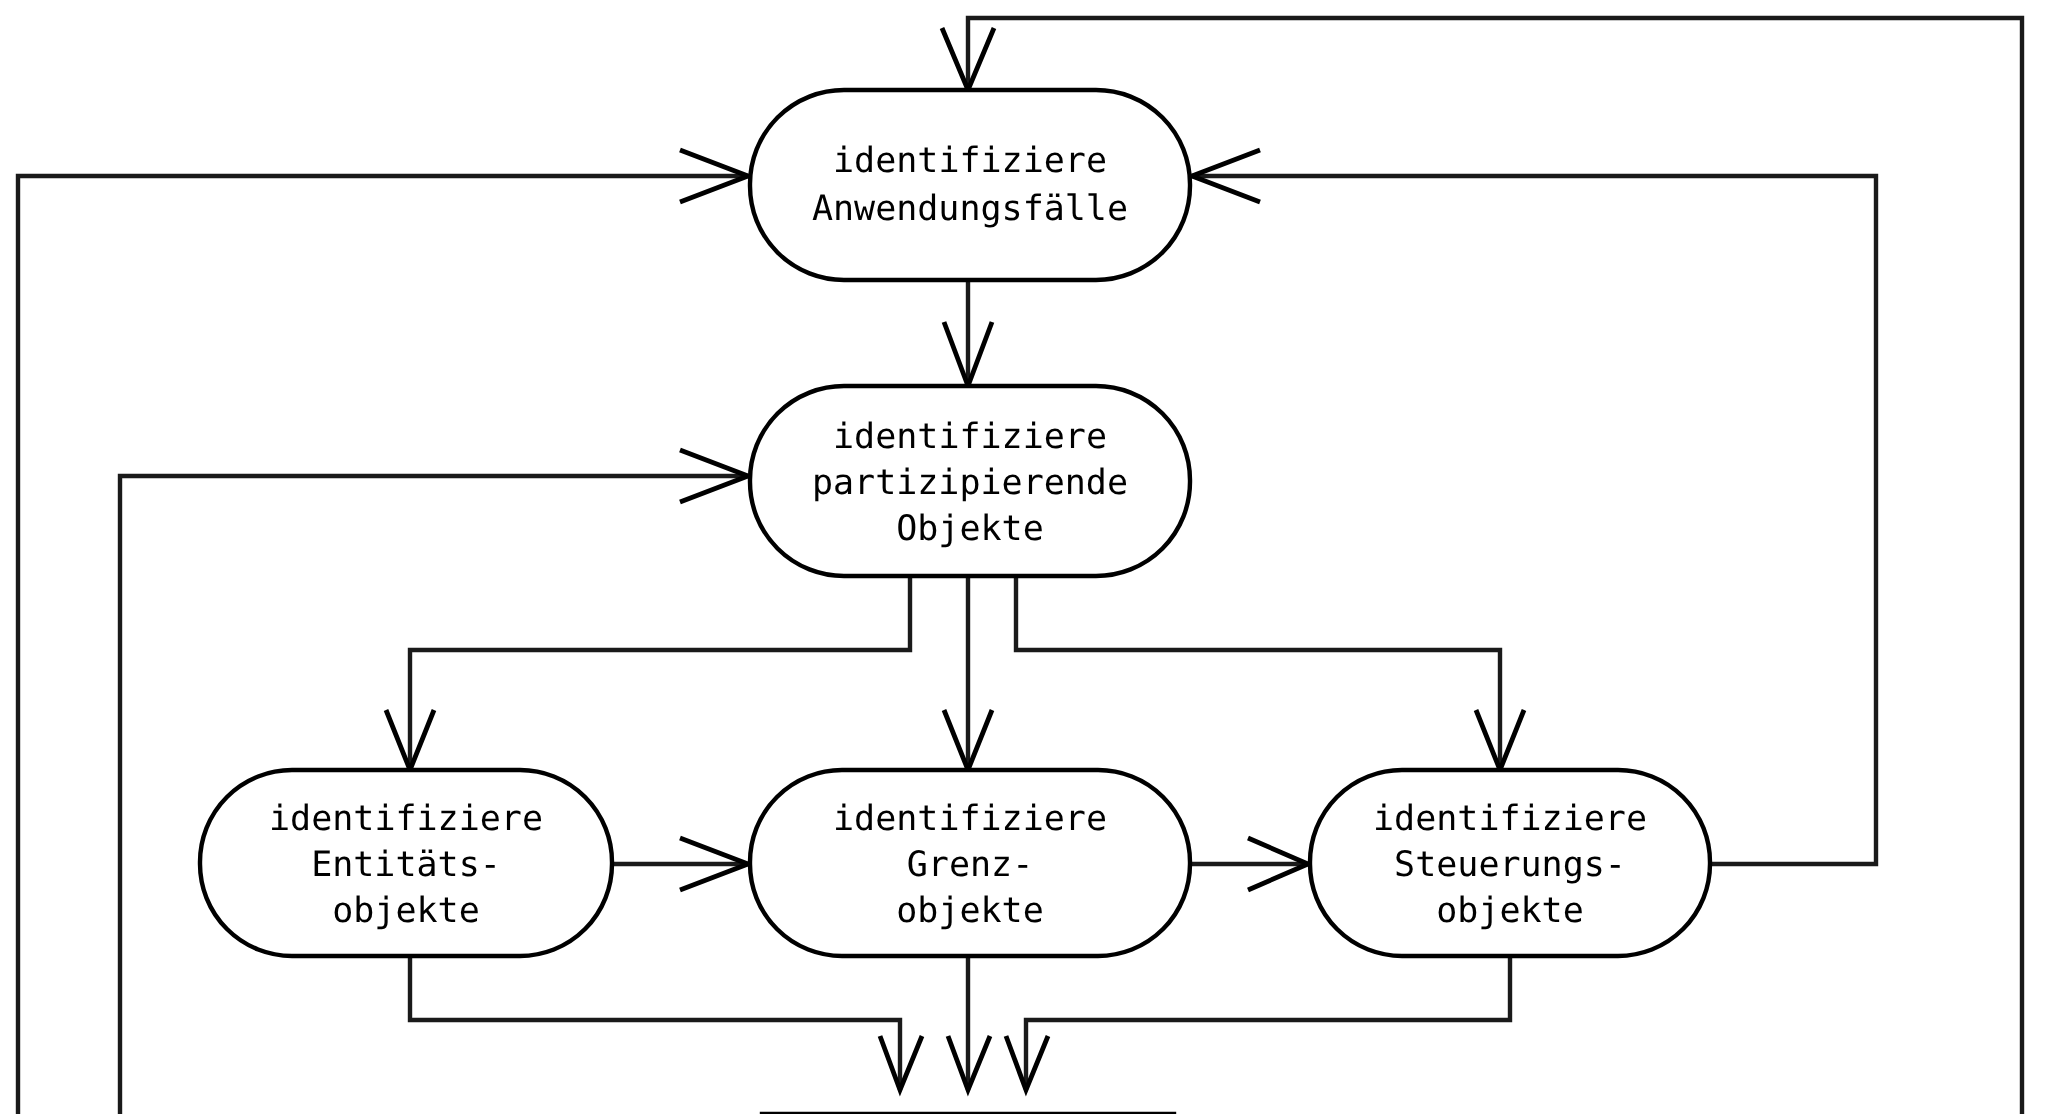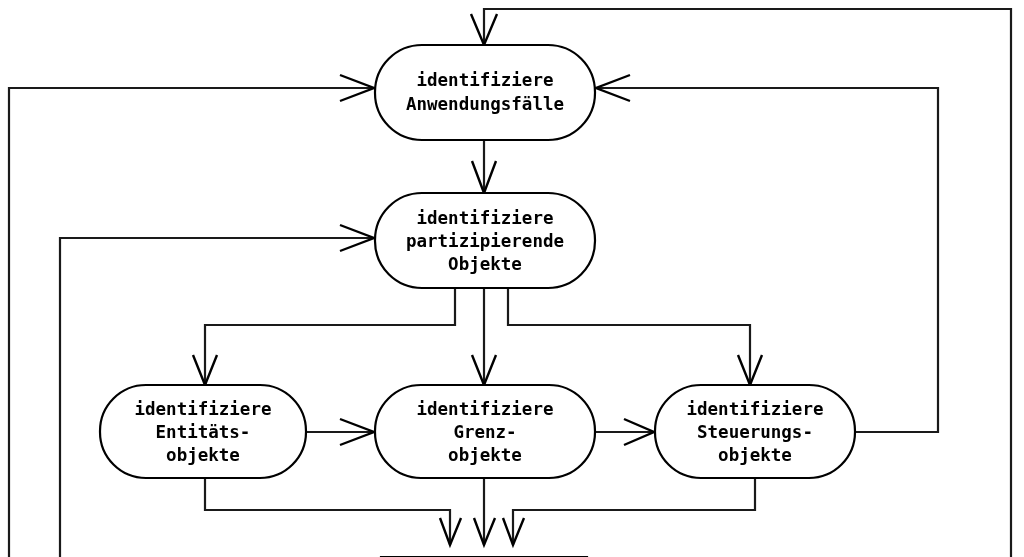--- a/index.html
+++ b/index.html
@@ -7,21 +7,20 @@
     padding: 0;
     background: #ffffff;
   }
   #canvas {
     position: relative;
     width: 1024px;
     height: 557px;
     background: #ffffff;
     overflow: hidden;
     font-family: "DejaVu Sans Mono", "Liberation Mono", monospace;
-    font-weight: bold;
   }
   svg#diagram {
     position: absolute;
     top: 0;
     left: 0;
     width: 1024px;
     height: 557px;
   }
   .node-shape {
     fill: #ffffff;

